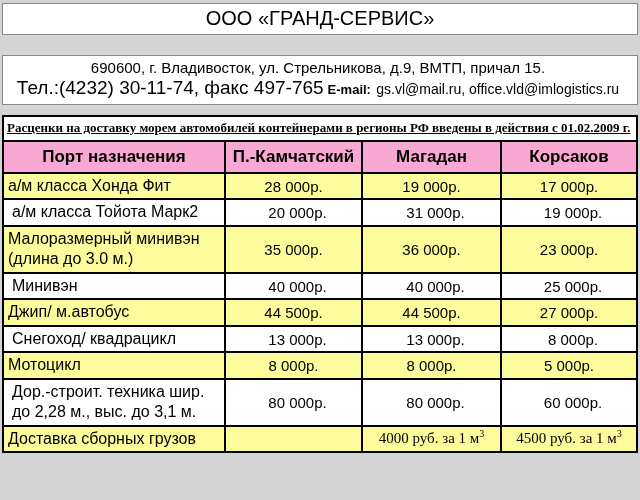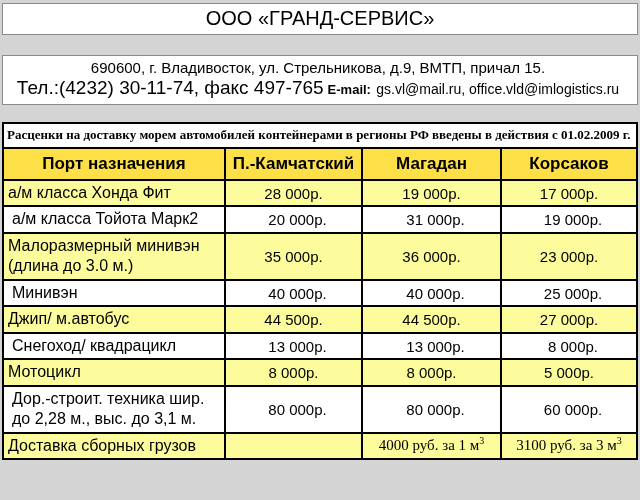--- a/index.html
+++ b/index.html
@@ -18,53 +18,54 @@
   }
   .title-box {
     text-align: center;
     font-size: 20px;
     padding: 3px 0 4px 0;
     margin-bottom: 20px;
   }
   .addr-box {
     text-align: center;
     padding: 3px 4px 5px 0;
-    margin-bottom: 17px;
+    margin-bottom: 10px;
   }
   .addr-line1 { font-size: 15px; }
   .addr-line2 { font-size: 19px; margin-top: 1px; white-space: nowrap; }
   .email-label { font-size: 13px; font-weight: bold; margin-left: 4px; }
   .email-val { font-size: 14px; }
 
   .notice {
     background: #ffffff;
     border: 2px solid #000;
     border-bottom: 0;
     font-family: "Liberation Serif", serif;
     font-weight: bold;
     font-size: 13px;
     padding: 3px 0 4px 3px;
     white-space: nowrap;
+    text-decoration: underline;
   }
 
   table.price-table {
     width: 100%;
     border-collapse: collapse;
     table-layout: fixed;
     background: #ffffff;
   }
   .price-table th, .price-table td {
     border: 2px solid #000;
   }
   .price-table th {
     font-size: 17px;
     font-weight: bold;
     height: 32px;
     text-align: center;
-    background: #fde047;
+    background: #f9a8d4;
   }
   td.port {
     font-size: 16px;
     text-align: left;
     padding: 2px 2px 2px 4px;
     height: 17px;
     line-height: 1.28;
   }
   td.val {
     font-size: 15px;
@@ -163,18 +164,18 @@
       <tr class="plain">
         <td class="port">Дор.-строит. техника шир. до 2,28 м., выс. до 3,1 м.</td>
         <td class="val">80 000р.</td>
         <td class="val">80 000р.</td>
         <td class="val">60 000р.</td>
       </tr>
       <tr class="hl">
         <td class="port">Доставка сборных грузов</td>
         <td class="val"></td>
         <td class="val serif-cell"><span>4000 руб. за 1 м</span><sup>3</sup></td>
-        <td class="val serif-cell"><span>3100 руб. за 3 м</span><sup>3</sup></td>
+        <td class="val serif-cell"><span>4500 руб. за 1 м</span><sup>3</sup></td>
       </tr>
     </tbody>
   </table>
 
 </div>
 
 </body></html>

